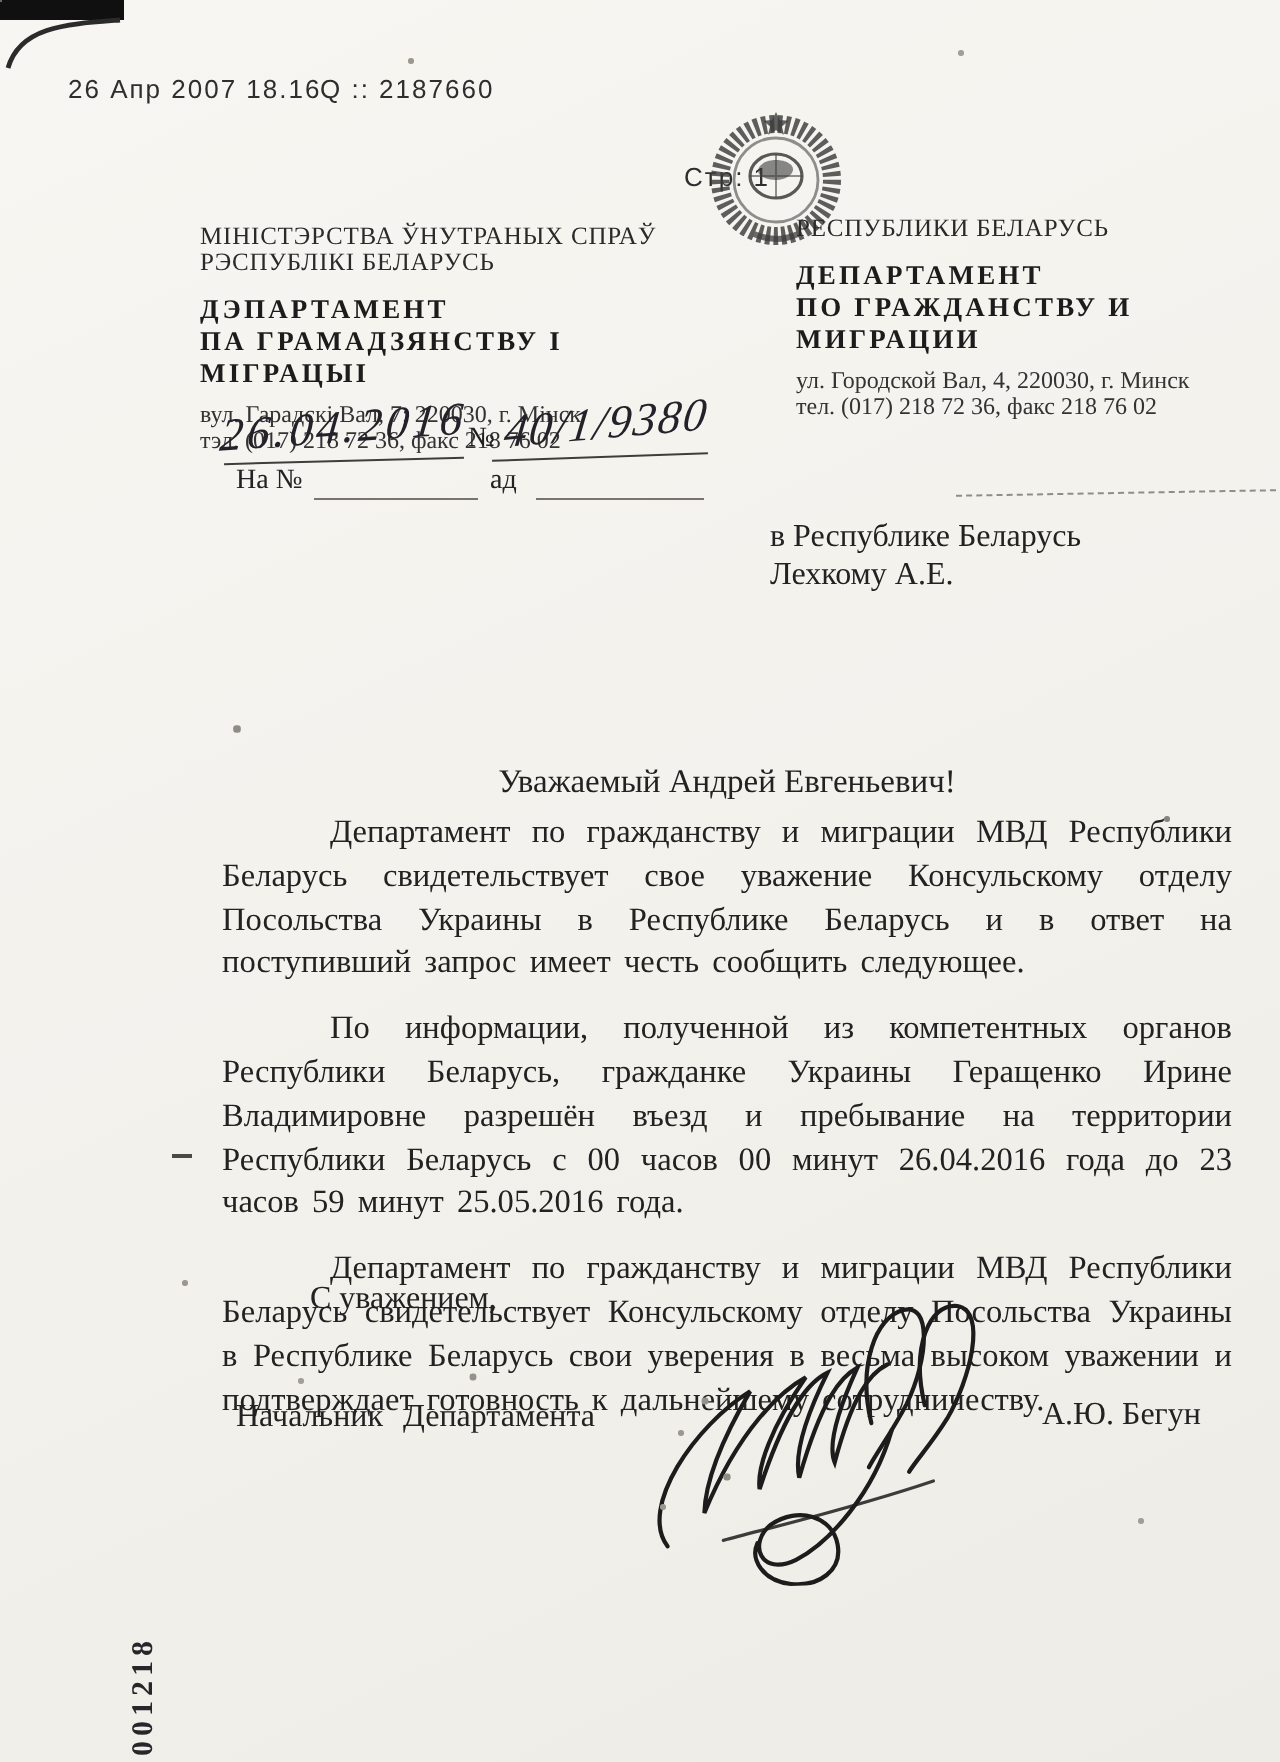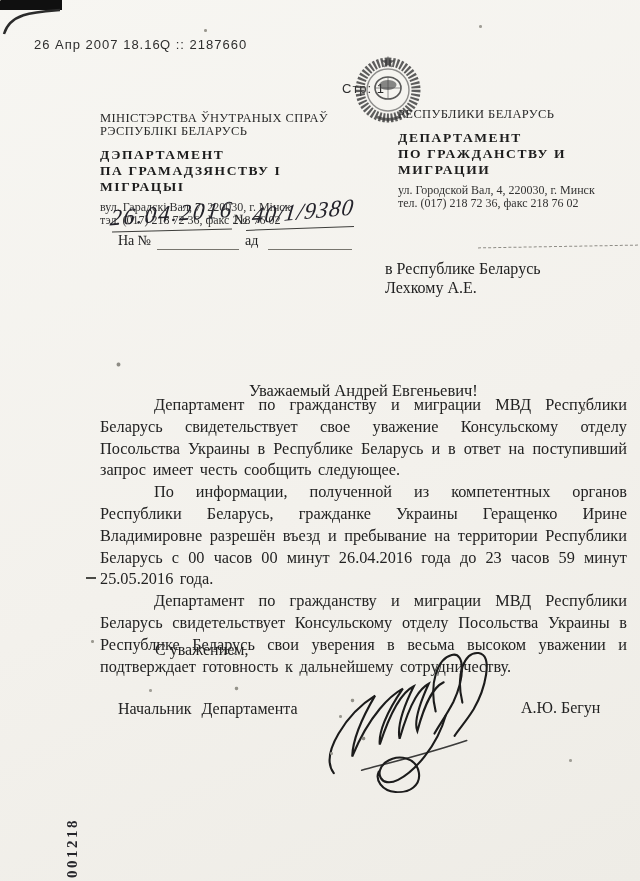--- a/index.html
+++ b/index.html
@@ -19,21 +19,21 @@
   .gap-s{height:6px;} .gap-m{height:9px;}
   
   .hand{font-style:italic;font-weight:400;color:#23222a;white-space:nowrap;}
   .hw-date{font-size:23px;letter-spacing:2px;transform:rotate(-4deg) skewX(-10deg);}
   .hw-num{font-size:23px;letter-spacing:1px;transform:rotate(-5deg) skewX(-12deg);}
   .rule{border-top:1.3px solid #3d3d3a;height:0;}
   .rule-faint{border-top:1px solid #77756e;height:0;}
   .dashed{border-top:1px dashed #8f8d86;height:0;}
   
   .bodytext{width:527px;font-size:16.3px;line-height:21.8px;text-align:justify;word-spacing:2.5px;color:#222;}
-  .bodytext p{margin:0;text-indent:54px;}
+  .bodytext p{margin:11px;text-indent:54px;}
   .serif16{font-size:16px;color:#222;white-space:nowrap;}
   .addressee{font-size:16px;line-height:18.5px;color:#222;}
   .salutation{width:527px;text-align:center;font-size:16.5px;color:#222;}
   .signtitle{word-spacing:6px;}
   .stamp-vert{width:60px;height:30px;display:flex;align-items:center;justify-content:center;
     transform:rotate(-90deg);font-size:15px;font-weight:bold;letter-spacing:2.5px;color:#26262b;}
   .speck{width:1px;height:1px;border-radius:50%;background:#8a8a84;
     box-shadow:352px 700px 0 1.2px #94928a, 340px 716px 0 1px #9a988f, 363px 738px 0 1.3px #8e8c85,
       331px 753px 0 1px #9a988f, 583px 409px 0 1px #86847e, 205px 30px 0 1px #9a988f,
       480px 26px 0 1px #a09e96, 118px 364px 0 1.4px #8e8c85, 92px 641px 0 1px #9a988f,

